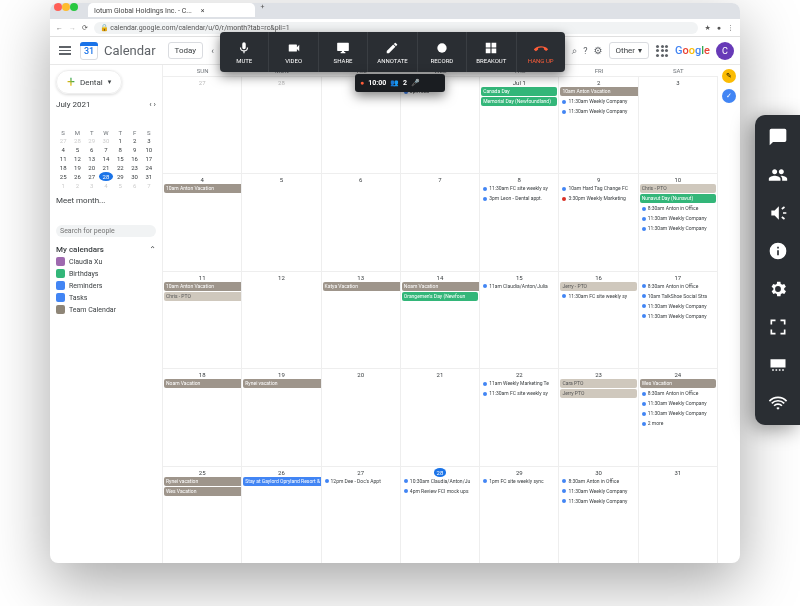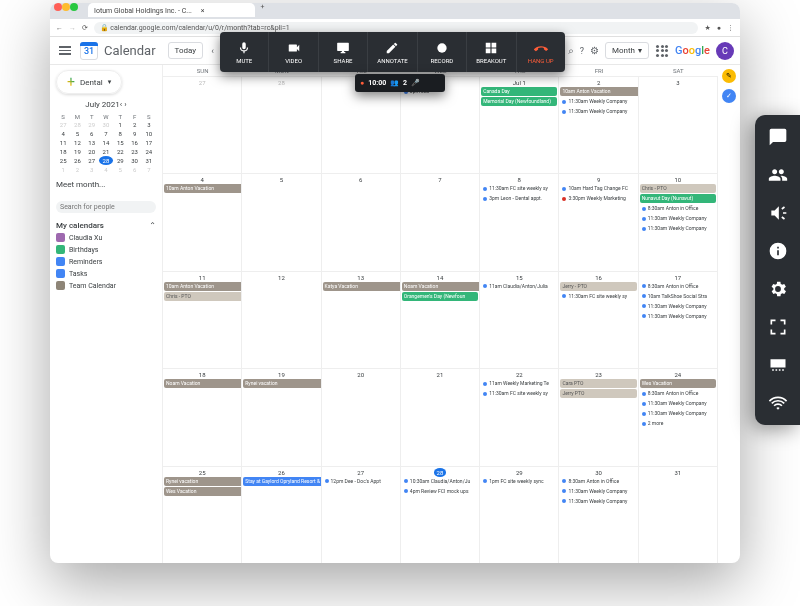--- a/index.html
+++ b/index.html
@@ -23,27 +23,27 @@
 .apps-grid{width:14px;height:14px;display:grid;grid-template-columns:repeat(3,1fr);gap:1.5px;padding:1px}
 .apps-grid span{background:#5f6368;border-radius:50%}
 .google-logo{font-size:11px;font-weight:500}
 .google-logo span:nth-child(1){color:#4285f4}.google-logo span:nth-child(2){color:#ea4335}.google-logo span:nth-child(3){color:#fbbc05}.google-logo span:nth-child(4){color:#4285f4}.google-logo span:nth-child(5){color:#34a853}.google-logo span:nth-child(6){color:#ea4335}
 .avatar{width:18px;height:18px;border-radius:50%;background:#673ab7;color:#fff;font-size:9px;display:flex;align-items:center;justify-content:center}
 .gcal-body{flex:1;display:flex;overflow:hidden}
 .sidebar{width:112px;padding:5px 6px;font-size:8px;color:#3c4043;overflow:hidden}
 .create-btn{padding:4px 10px;border:1px solid #eee;border-radius:16px;box-shadow:0 1px 3px rgba(0,0,0,.15);display:inline-flex;align-items:center;gap:5px;font-size:8px;margin-bottom:6px}
 .plus{font-size:14px;background:linear-gradient(45deg,#ea4335,#fbbc05,#34a853,#4285f4);-webkit-background-clip:text;color:transparent;line-height:1}
 .mini-month{font-size:7px;color:#3c4043}
-.mini-title{font-size:8px;margin-bottom:4px;display:flex;align-items:center;justify-content:center}
+.mini-title{font-size:8px;margin-bottom:20px;display:flex;align-items:center;justify-content:space-between}
 .mini-grid{display:grid;grid-template-columns:repeat(7,1fr);gap:0;text-align:center}
 .mini-grid .dh{color:#70757a;font-size:6px}
 .mini-grid .d{font-size:6px;padding:1px 0;color:#3c4043}
 .mini-grid .d.today{background:#1a73e8;color:#fff;border-radius:50%}
 .meet-with{margin-top:6px}
-.search-ppl{width:100%;padding:2px 4px;font-size:7px;background:#f1f3f4;border:none;border-radius:6px;margin-top:12px}
+.search-ppl{width:100%;padding:2px 4px;font-size:7px;background:#f1f3f4;border:none;border-radius:6px;margin-top:20px}
 .cal-section{margin-top:8px}
 .cal-section h4{font-size:8px;font-weight:500;display:flex;justify-content:space-between;align-items:flex-end}
 .cal-item{display:flex;align-items:center;gap:4px;font-size:7px;margin-top:3px}
 .cal-check{width:9px;height:9px;border-radius:2px;display:inline-block}
 .grid-wrap{flex:1;display:flex;flex-direction:column;border-left:1px solid #eee;overflow:hidden}
 .dow{display:grid;grid-template-columns:repeat(7,1fr);font-size:6px;color:#70757a;text-align:center;padding:2px 0}
 .month-grid{flex:1;display:grid;grid-template-rows:repeat(5,1fr);grid-template-columns:repeat(7,1fr)}
 .cell{border-top:1px solid #eee;border-right:1px solid #eee;padding:1px;font-size:5.5px;position:relative;overflow:hidden}
 .daynum{font-size:6px;color:#3c4043;text-align:center;padding:1px 0}
 .daynum.other{color:#bbb}
@@ -105,21 +105,21 @@
     <div class="cal-logo">31</div>
     <div class="cal-title">Calendar</div>
     <button class="today-btn">Today</button>
     <span style="font-size:9px;color:#5f6368;padding:0 2px">‹</span>
     <span style="font-size:9px;color:#5f6368;padding:0 2px">›</span>
     <div class="spacer"></div>
     <span style="font-size:10px;color:#5f6368">⌕</span>
     <span style="font-size:9px;color:#5f6368">?</span>
     <span style="font-size:10px;color:#5f6368">⚙</span>
     <div class="month-sel">
-      <span>Month</span>
+      <span>Other</span>
       <span>▾</span>
     </div>
     <div class="apps-grid">
         <span></span>
         <span></span>
         <span></span>
         <span></span>
         <span></span>
         <span></span>
         <span></span>

